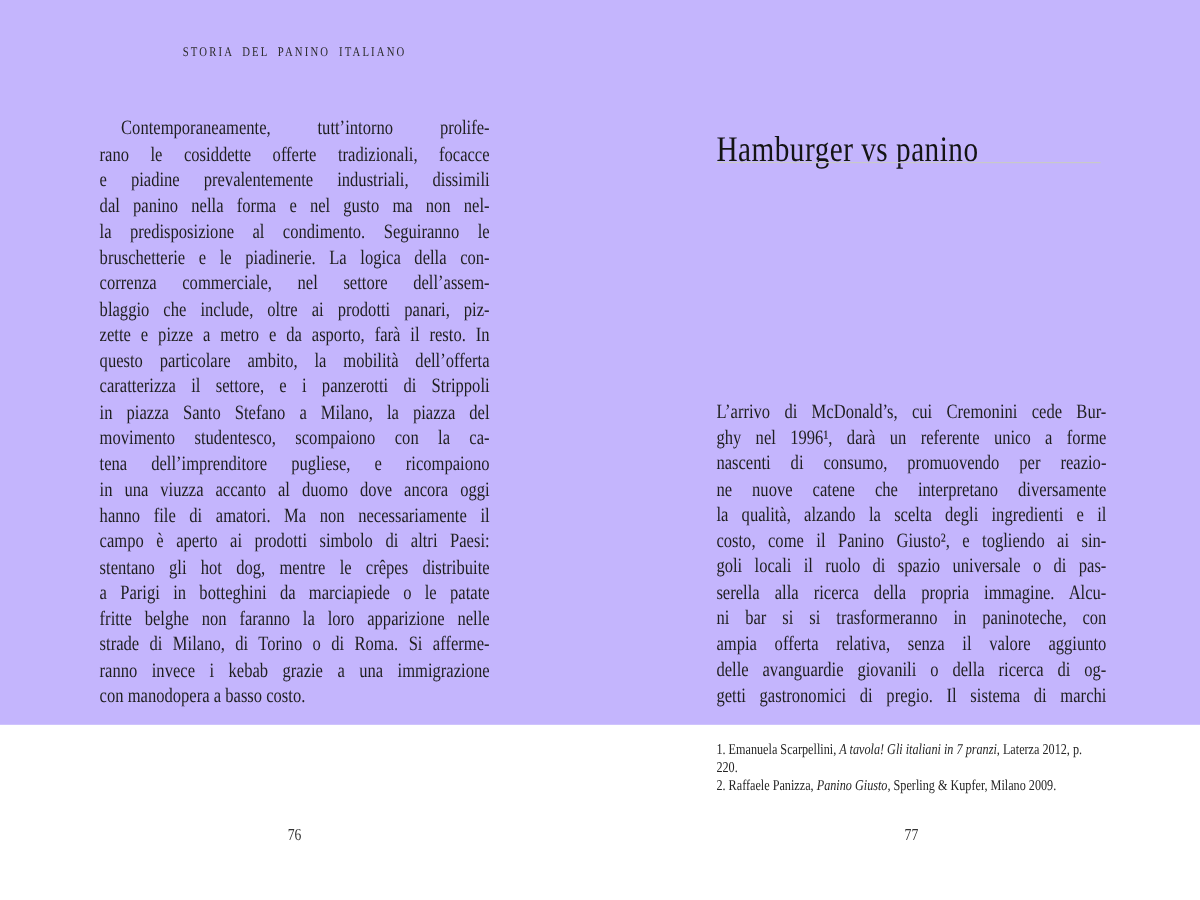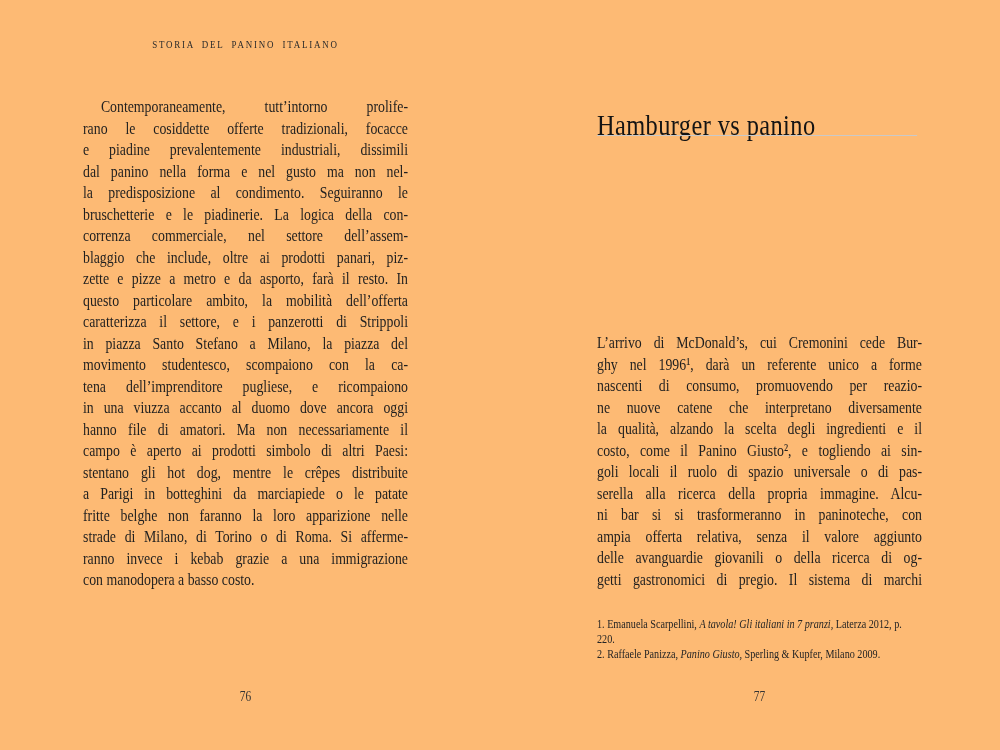--- a/index.html
+++ b/index.html
@@ -8,22 +8,22 @@
     width: 1000px;
     height: 750px;
     background: #ffffff;
     overflow: hidden;
     font-family: "Liberation Serif", serif;
     color: #1f1f1f;
   }
   .spread {
     position: relative;
     width: 1000px;
-    height: 750px;
-    background: #fdba74;
+    height: 604px;
+    background: #c4b5fd;
   }
   
   .col {
     position: absolute;
     top: 0;
     width: 400px;
     height: 750px;
     transform: scaleX(0.8125);
     transform-origin: 0 0;
   }

